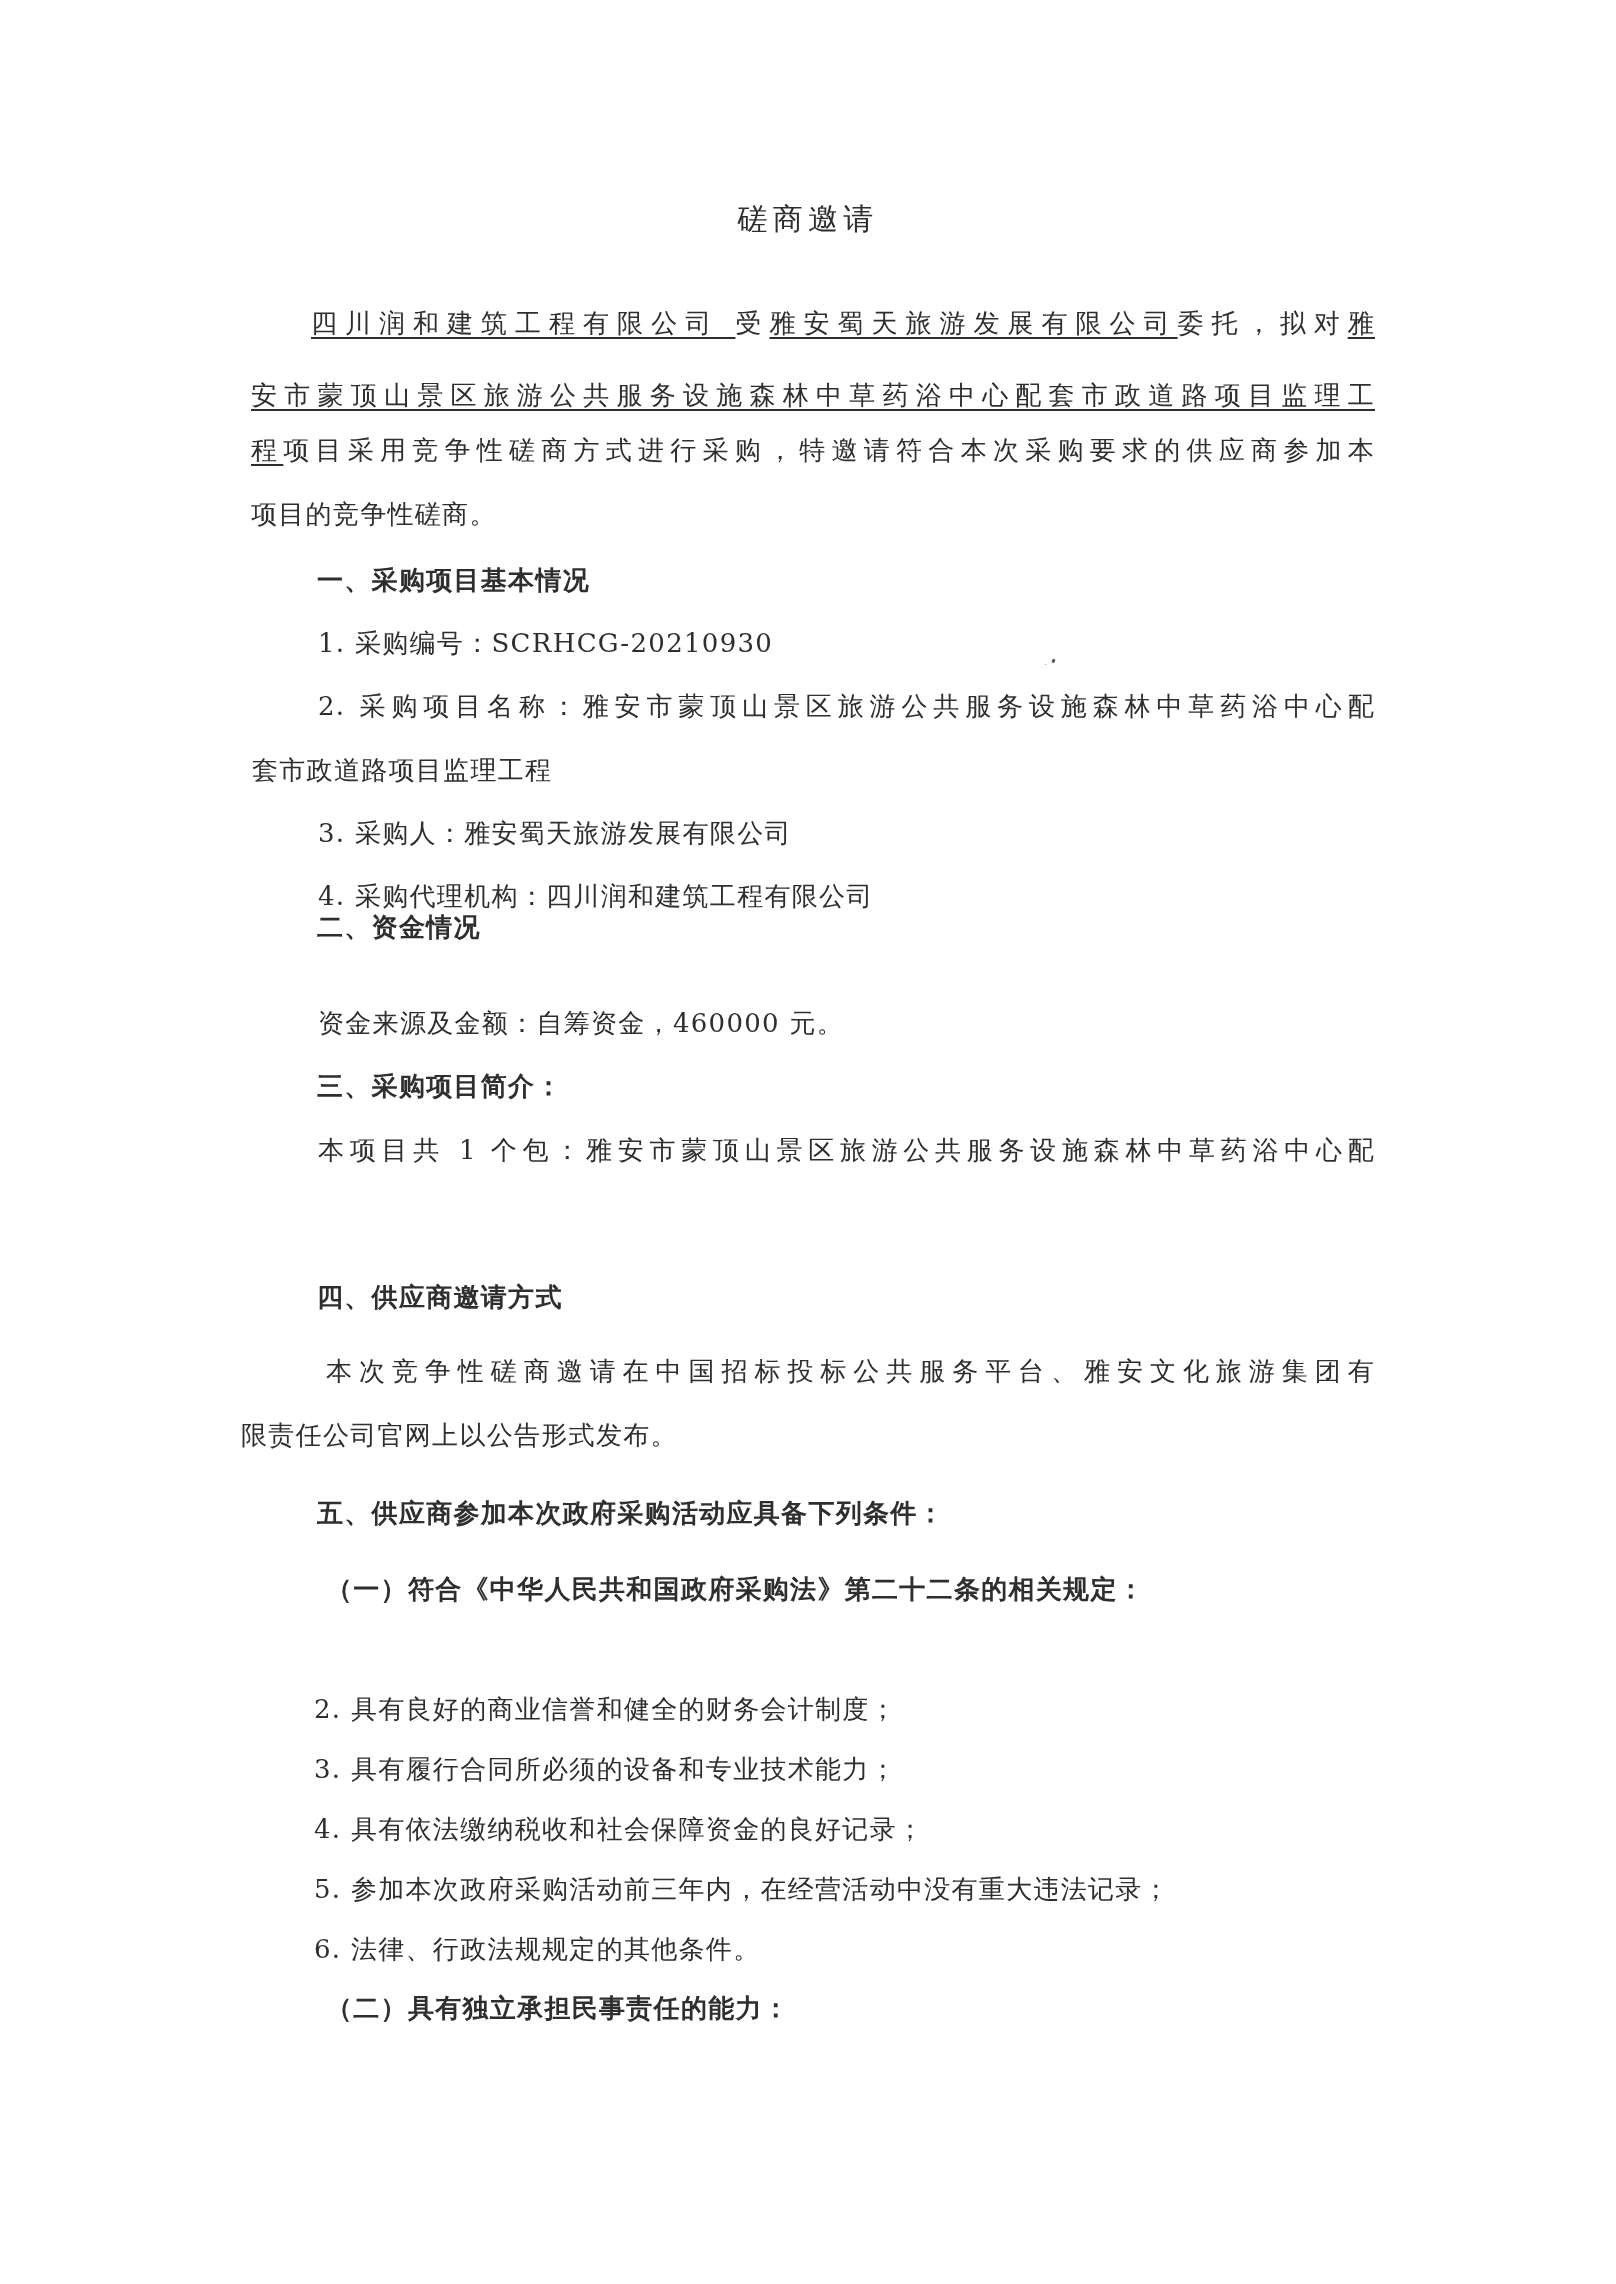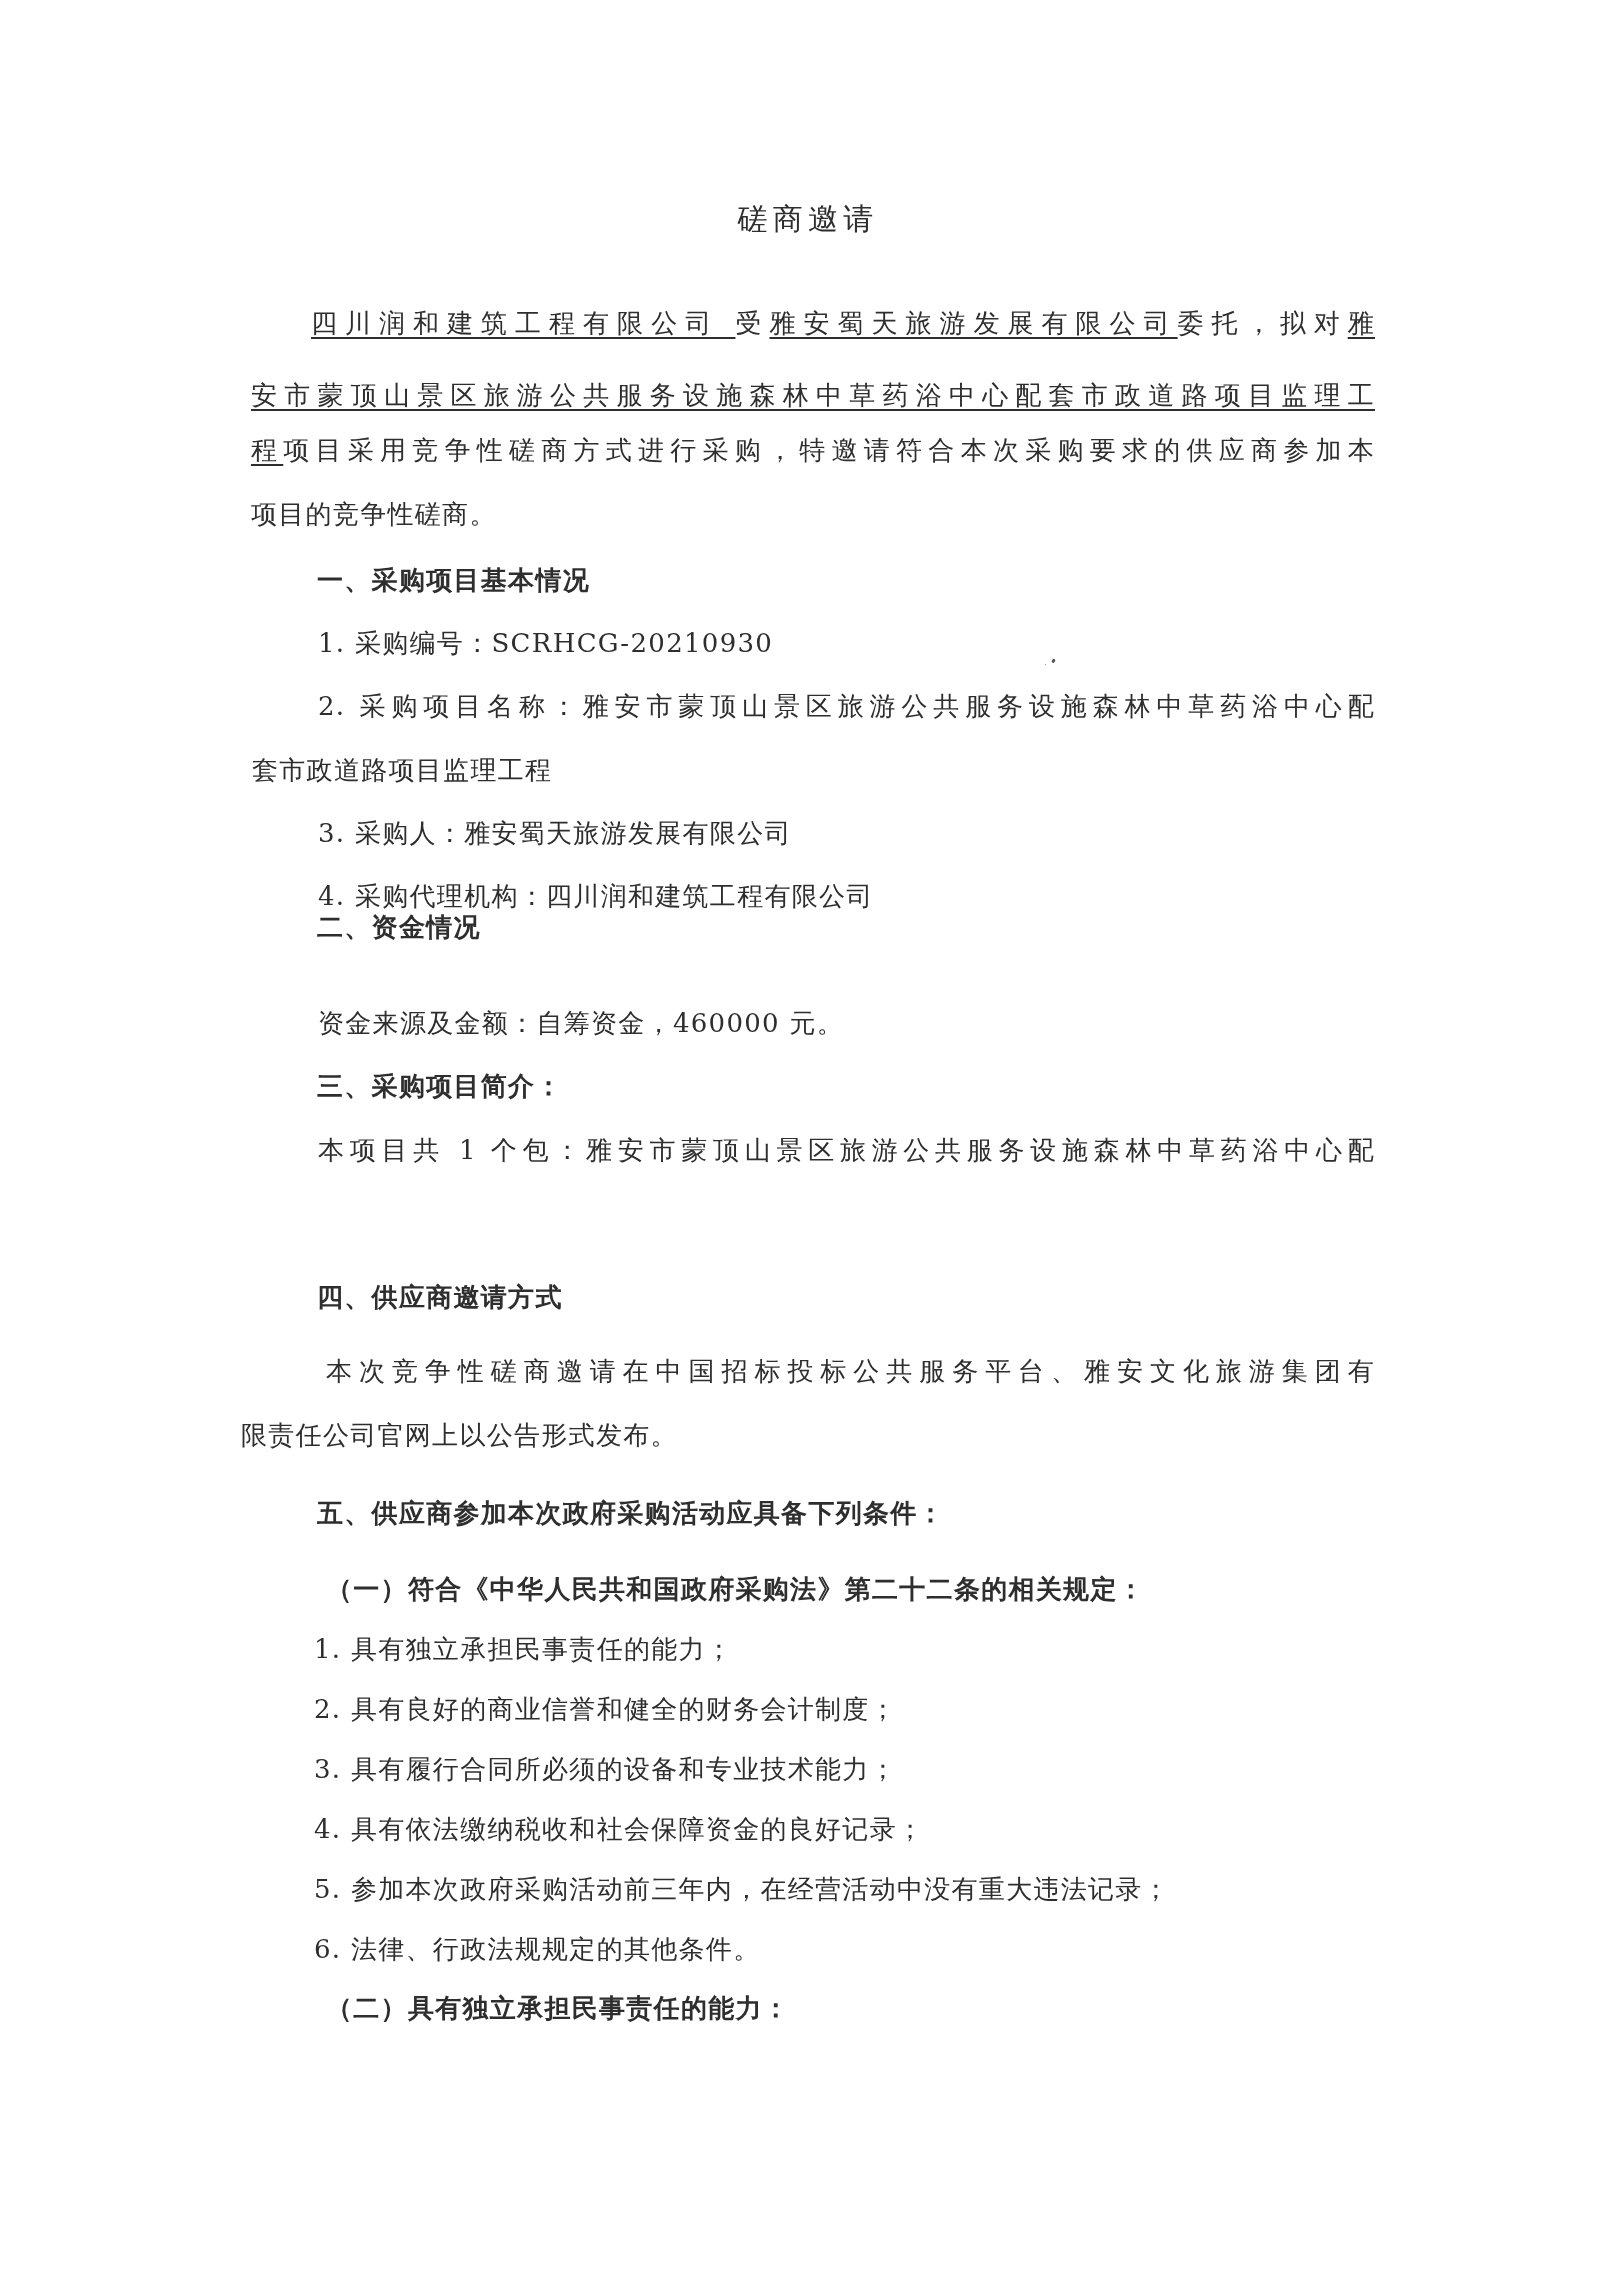--- a/index.html
+++ b/index.html
@@ -62,21 +62,20 @@
 
   <div class="line bold" style="top:1067px; left:317px;">三、采购项目简介：</div>
   <div class="line full" style="top:1131px; left:318px; width:1057px;">本项目共 1 个包：雅安市蒙顶山景区旅游公共服务设施森林中草药浴中心配</div>
 
   <div class="line bold" style="top:1278px; left:317px;">四、供应商邀请方式</div>
   <div class="line full" style="top:1352px; left:326px; width:1049px;">本次竞争性磋商邀请在中国招标投标公共服务平台、雅安文化旅游集团有</div>
   <div class="line" style="top:1416px; left:241px;">限责任公司官网上以公告形式发布。</div>
 
   <div class="line bold" style="top:1494px; left:317px;">五、供应商参加本次政府采购活动应具备下列条件：</div>
   <div class="line bold" style="top:1570px; left:326px;">（一）符合《中华人民共和国政府采购法》第二十二条的相关规定：</div>
-  <div class="line" style="top:1630px; left:314px;">1. 具有独立承担民事责任的能力；</div>
   <div class="line" style="top:1690px; left:314px;">2. 具有良好的商业信誉和健全的财务会计制度；</div>
   <div class="line" style="top:1750px; left:314px;">3. 具有履行合同所必须的设备和专业技术能力；</div>
   <div class="line" style="top:1810px; left:314px;">4. 具有依法缴纳税收和社会保障资金的良好记录；</div>
   <div class="line" style="top:1870px; left:314px;">5. 参加本次政府采购活动前三年内，在经营活动中没有重大违法记录；</div>
   <div class="line" style="top:1930px; left:314px;">6. 法律、行政法规规定的其他条件。</div>
   <div class="line bold" style="top:1989px; left:326px;">（二）具有独立承担民事责任的能力：</div>
 
   <div class="speck"></div>
   <div class="speck2"></div>
 </div>

